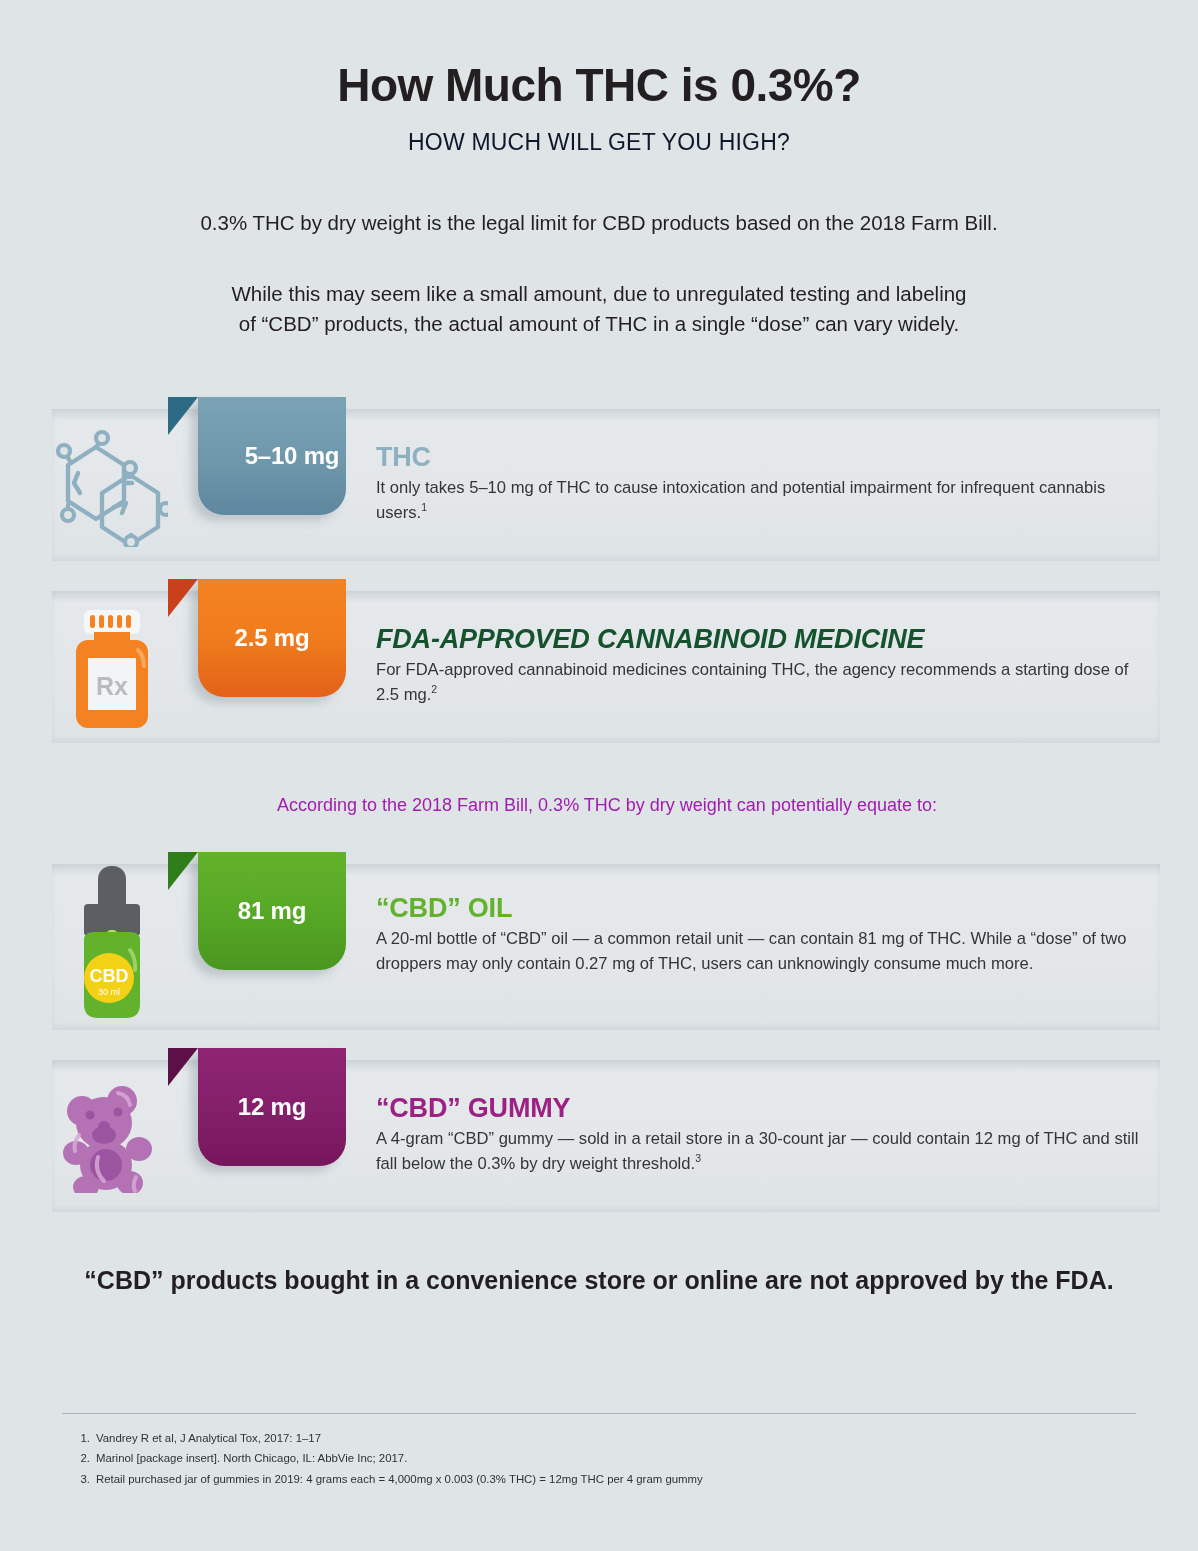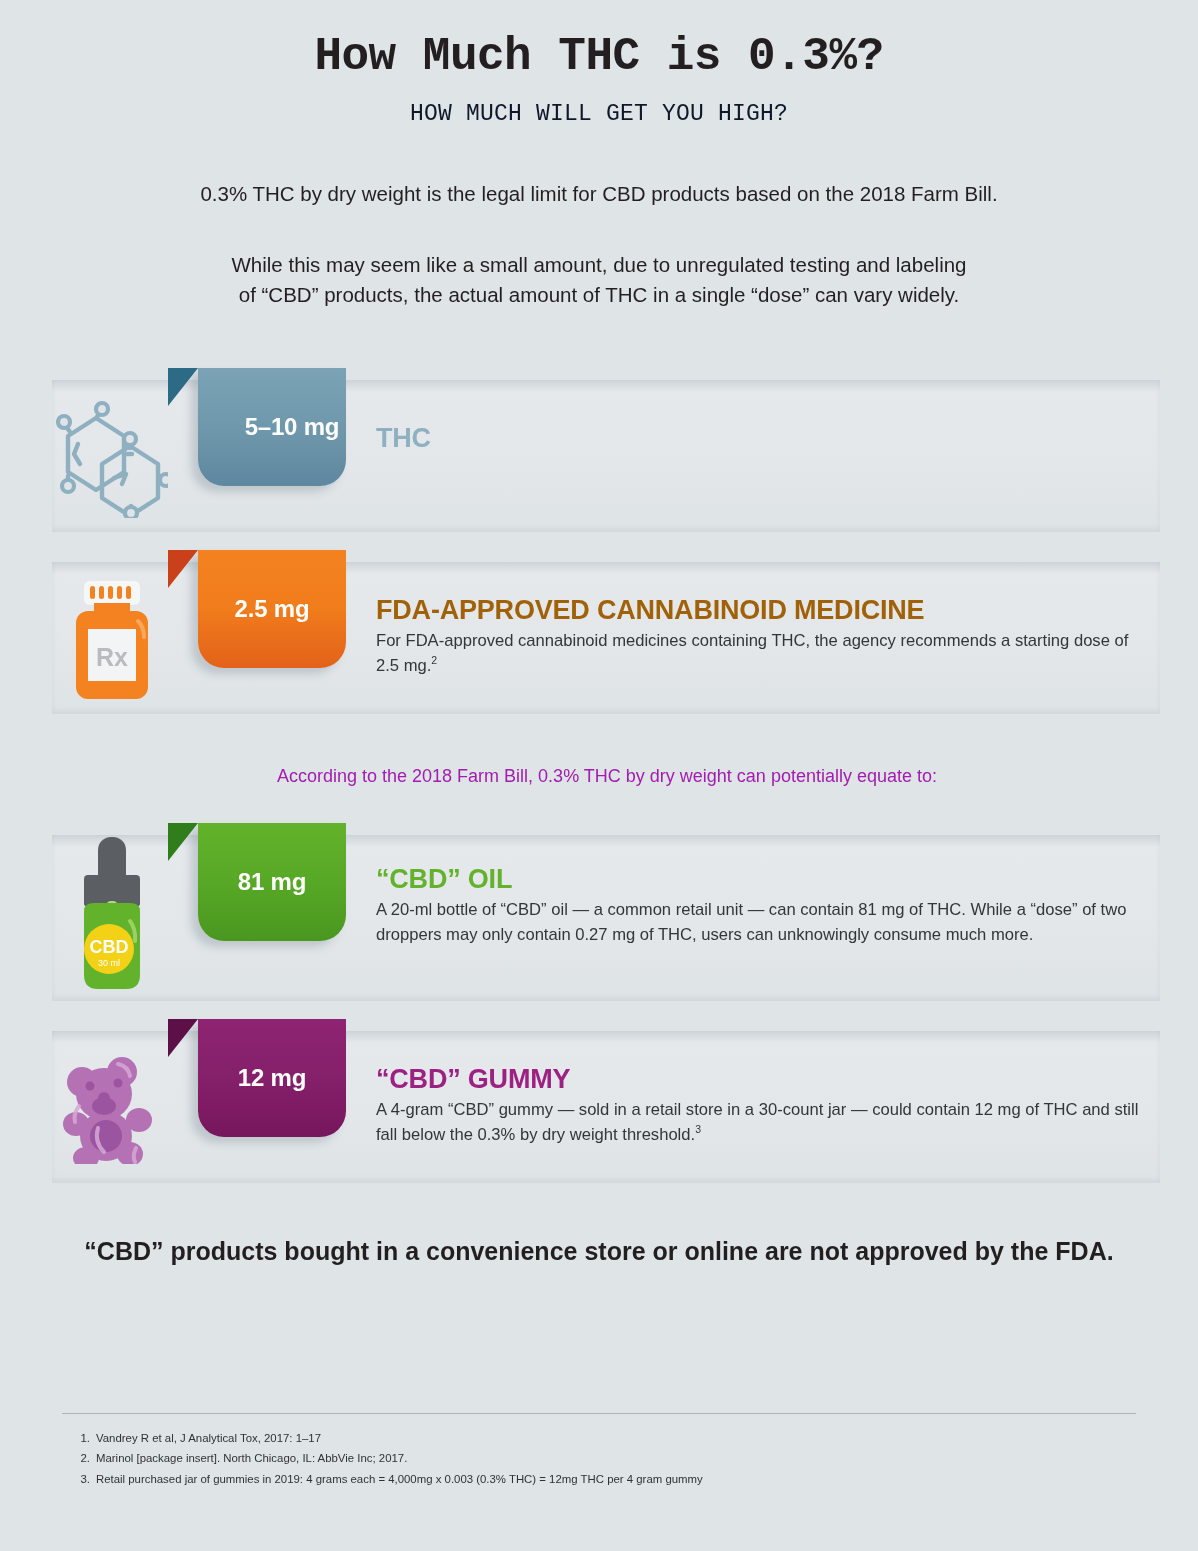--- a/index.html
+++ b/index.html
@@ -8,21 +8,21 @@
     width: 1198px;
     height: 1551px;
     background: #dfe4e7;
     font-family: "Liberation Sans", sans-serif;
     color: #2b2b2b;
     overflow: hidden;
     position: relative;
   }
 
   
-  .header { text-align: center; padding-top: 32px; font-family: Liberation Mono, monospace; }
+  .header { text-align: center; padding-top: 60px; }
   .title {
     font-size: 46px;
     font-weight: bold;
     letter-spacing: -0.5px;
     color: #231f20;
     line-height: 1.1;
   }
   .subtitle {
     font-size: 23px;
     font-weight: normal;
@@ -125,22 +125,22 @@
     top: 52px;
   }
   .text-cell.oil-pos  { top: 48px; }
   .row-heading {
     font-size: 27px;
     font-weight: bold;
     letter-spacing: -0.2px;
     line-height: 1.05;
     margin-bottom: 5px;
   }
-  .row-heading.thc   { color: #8fb0c0; margin-top: 10px; }
-  .row-heading.fda   { color: #a16207; }
+  .row-heading.thc   { color: #8fb0c0; }
+  .row-heading.fda   { color: #14532d; font-style: italic; }
   .row-heading.oil   { color: #63b22b; }
   .row-heading.gummy { color: #9c2182; }
   .row-body {
     font-size: 16.6px;
     line-height: 1.42;
     color: #333638;
   }
   .row-body sup { font-size: 10.5px; vertical-align: super; }
 
   
@@ -236,20 +236,23 @@
       </svg>
     </div>
 
     <div class="badge thc">
       <span class="fold"></span>
       <span>5–10 mg</span>
     </div>
 
     <div class="text-cell">
       <div class="row-heading thc">THC</div>
+      <div class="row-body">
+        <span>It only takes 5–10 mg of THC to cause intoxication and potential impairment for infrequent cannabis users.</span><sup>1</sup>
+      </div>
     </div>
   </div>
 
   <div class="row">
     <div class="band"></div>
 
     <div class="icon-cell">
       <svg width="96" height="126" viewBox="0 0 96 126">
         <rect x="20" y="4" width="56" height="24" rx="6" fill="#f5f7f8"></rect>
         <g fill="#f58220">

